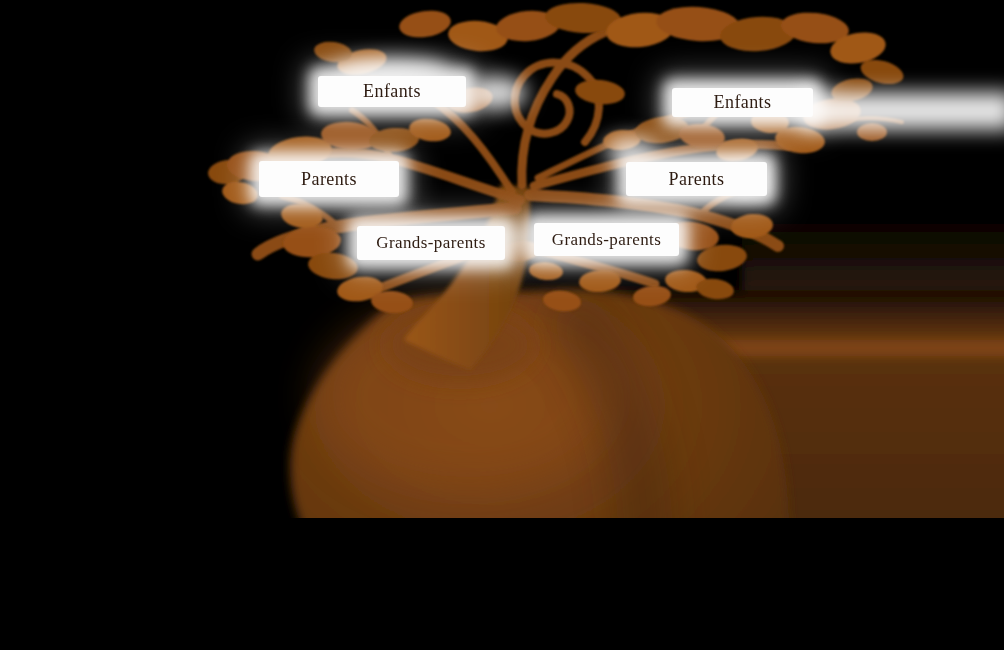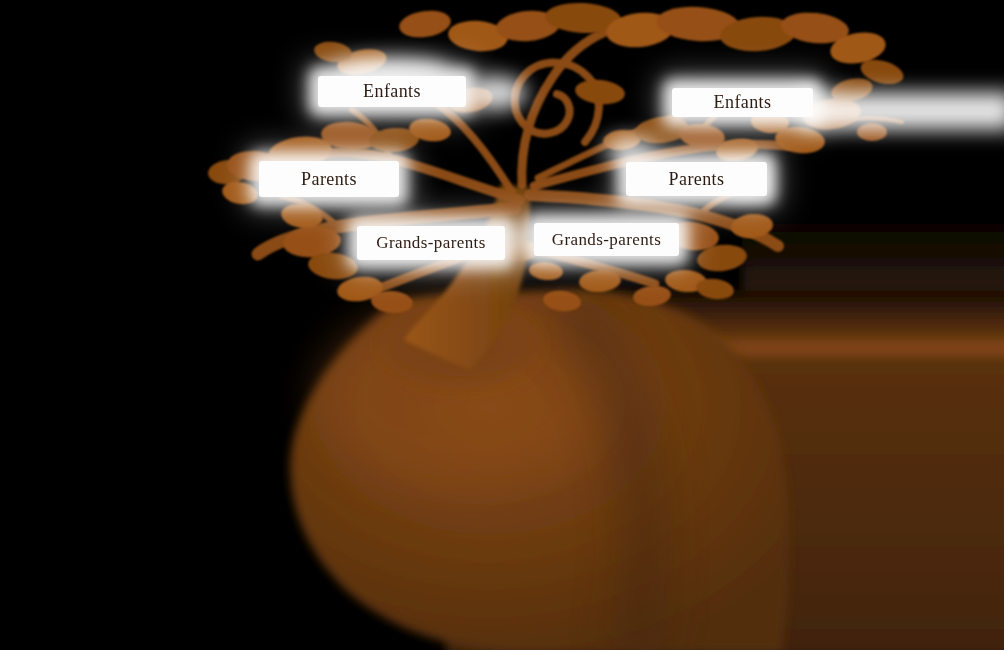--- a/index.html
+++ b/index.html
@@ -1,17 +1,17 @@
 <!DOCTYPE html>
 <html><head>
 <meta charset="utf-8">
 <style>
   html,body{margin:0;padding:0;background:#000;}
   #stage{
-    position:relative;width:1004px;height:650px;margin:0 auto;
+    position:relative;width:1004px;height:518px;margin:0 auto;
     background:#000;overflow:hidden;
     font-family:"Liberation Serif","DejaVu Serif",serif;
   }
   #tree-svg{position:absolute;left:0;top:0;width:1004px;height:650px;display:block;}
   .lbl{
     position:absolute;display:flex;align-items:center;justify-content:center;
     background:#fdfdfd;border-radius:3px;
     box-shadow:0 0 14px 9px rgba(255,255,255,0.85), 0 0 30px 14px rgba(255,255,255,0.35);
     color:#2e1c12;font-size:18px;letter-spacing:0.4px;white-space:nowrap;
   }

